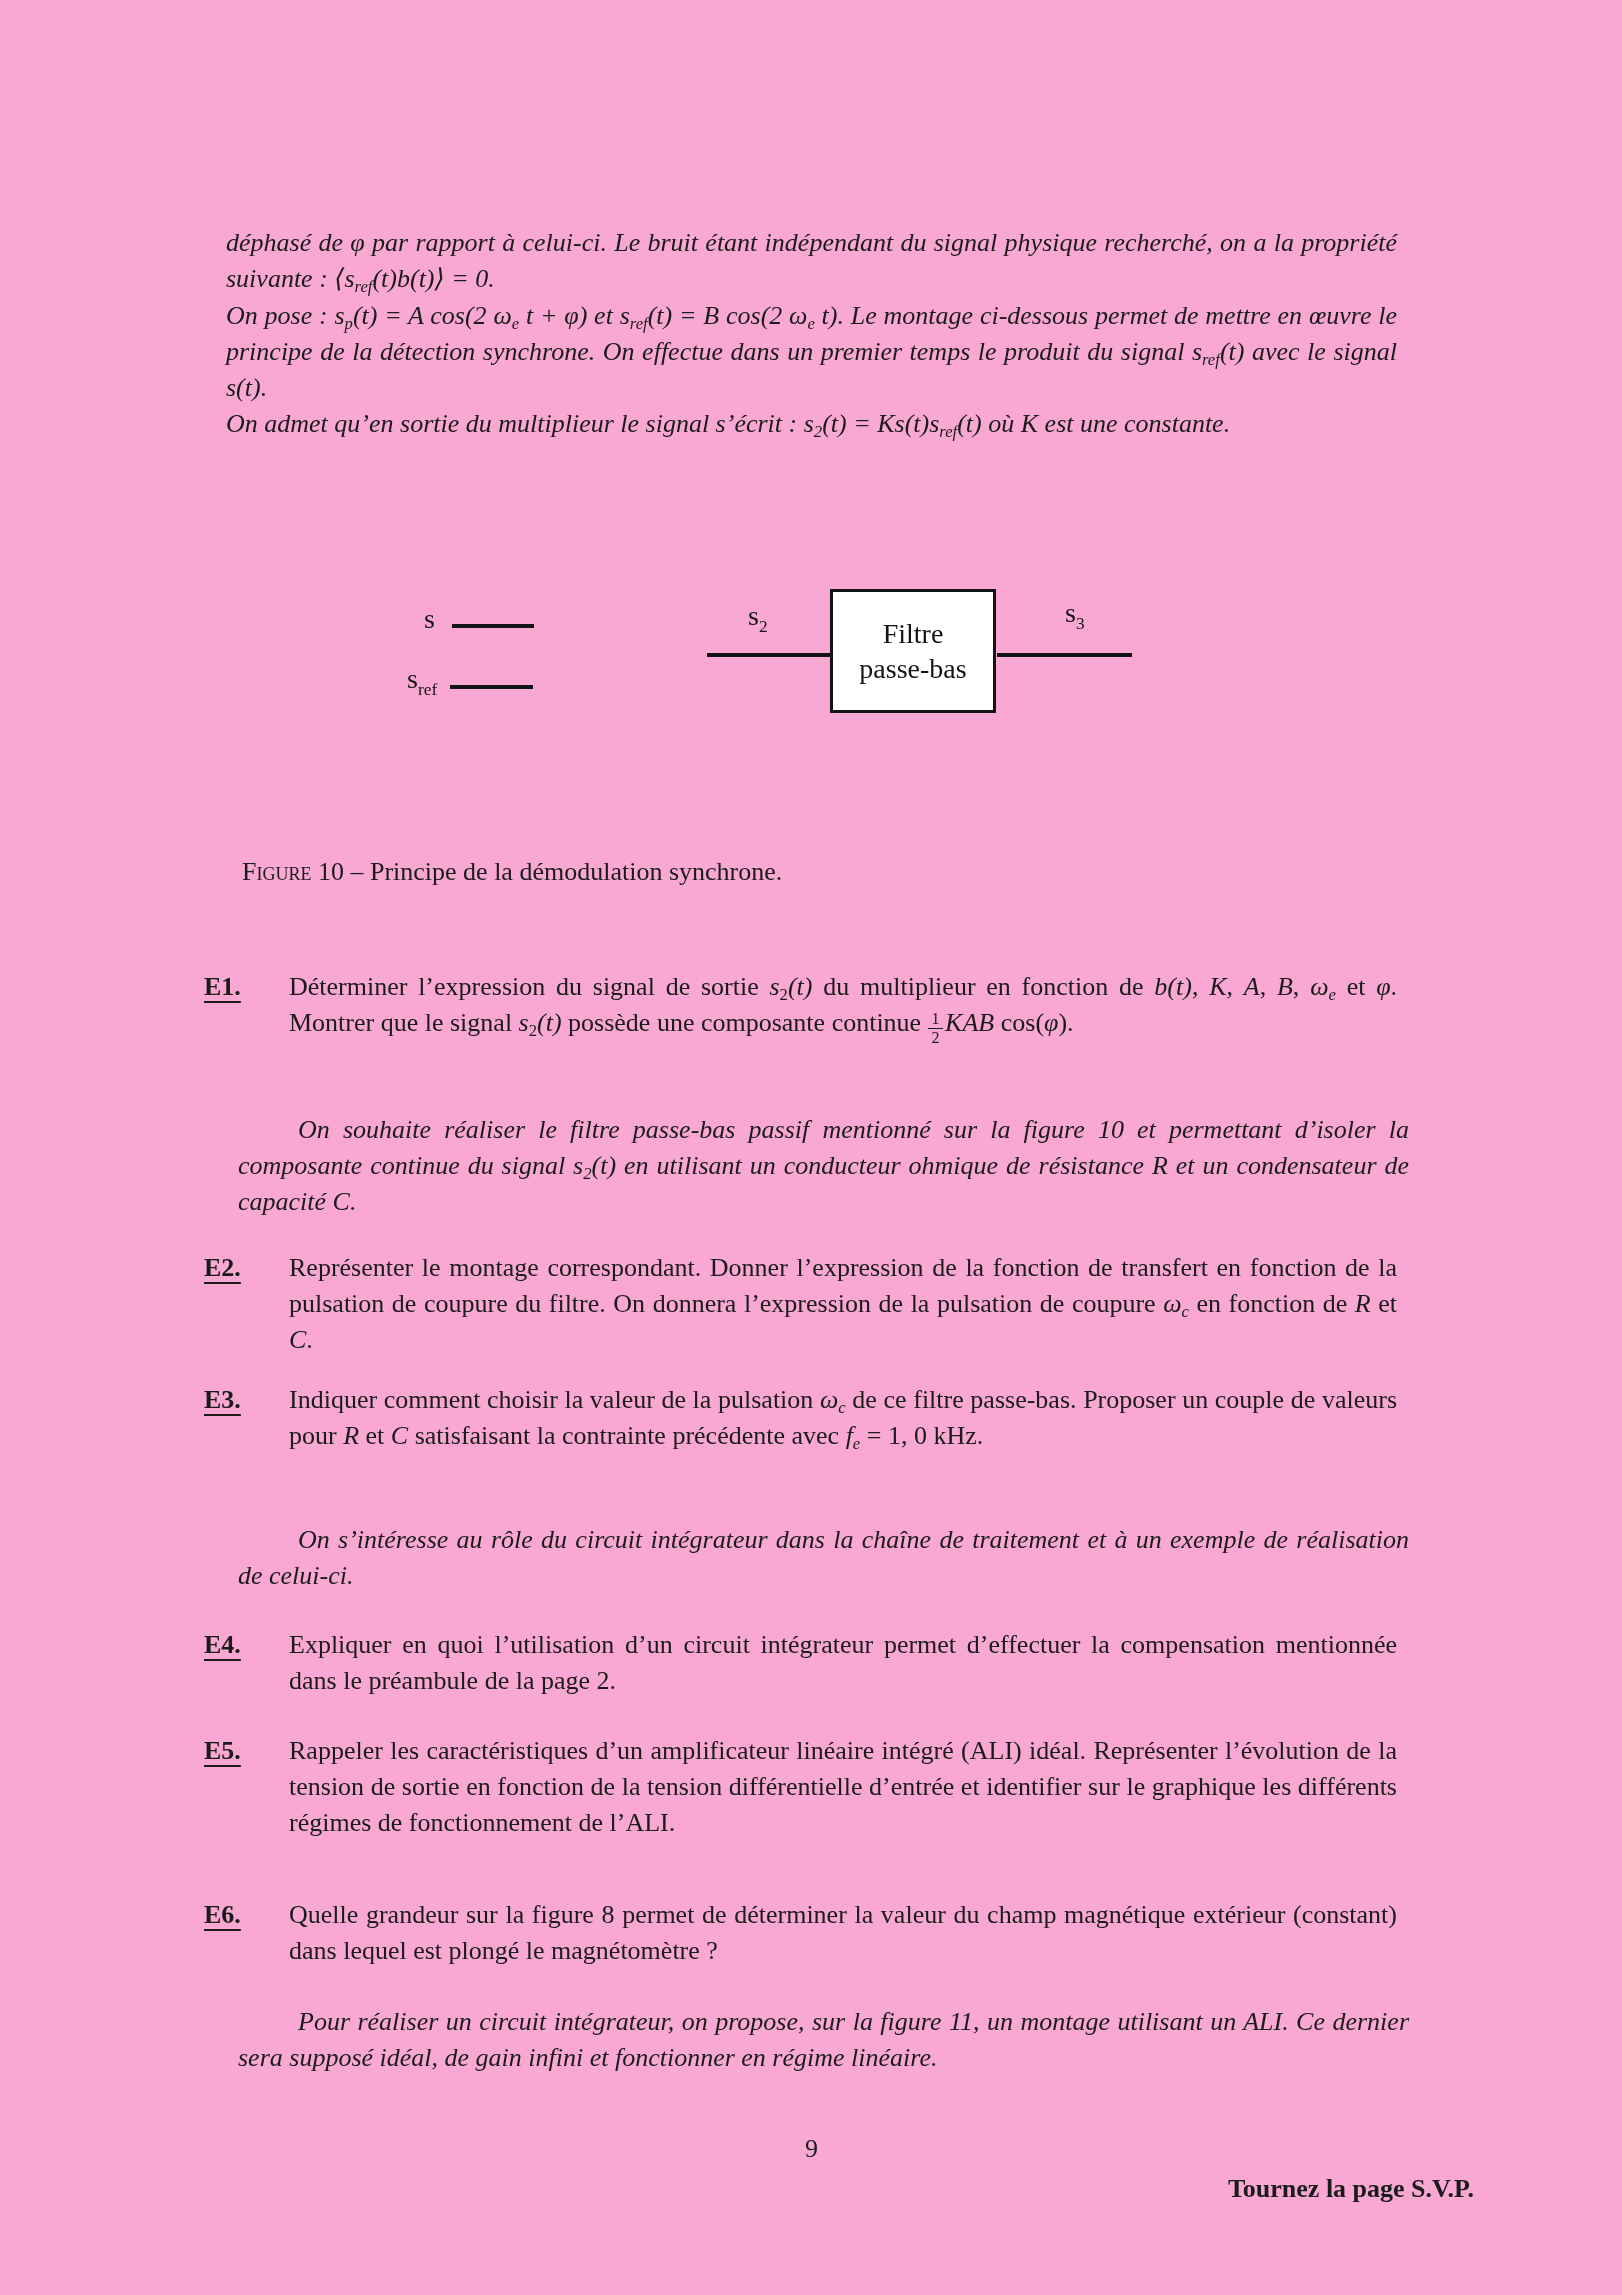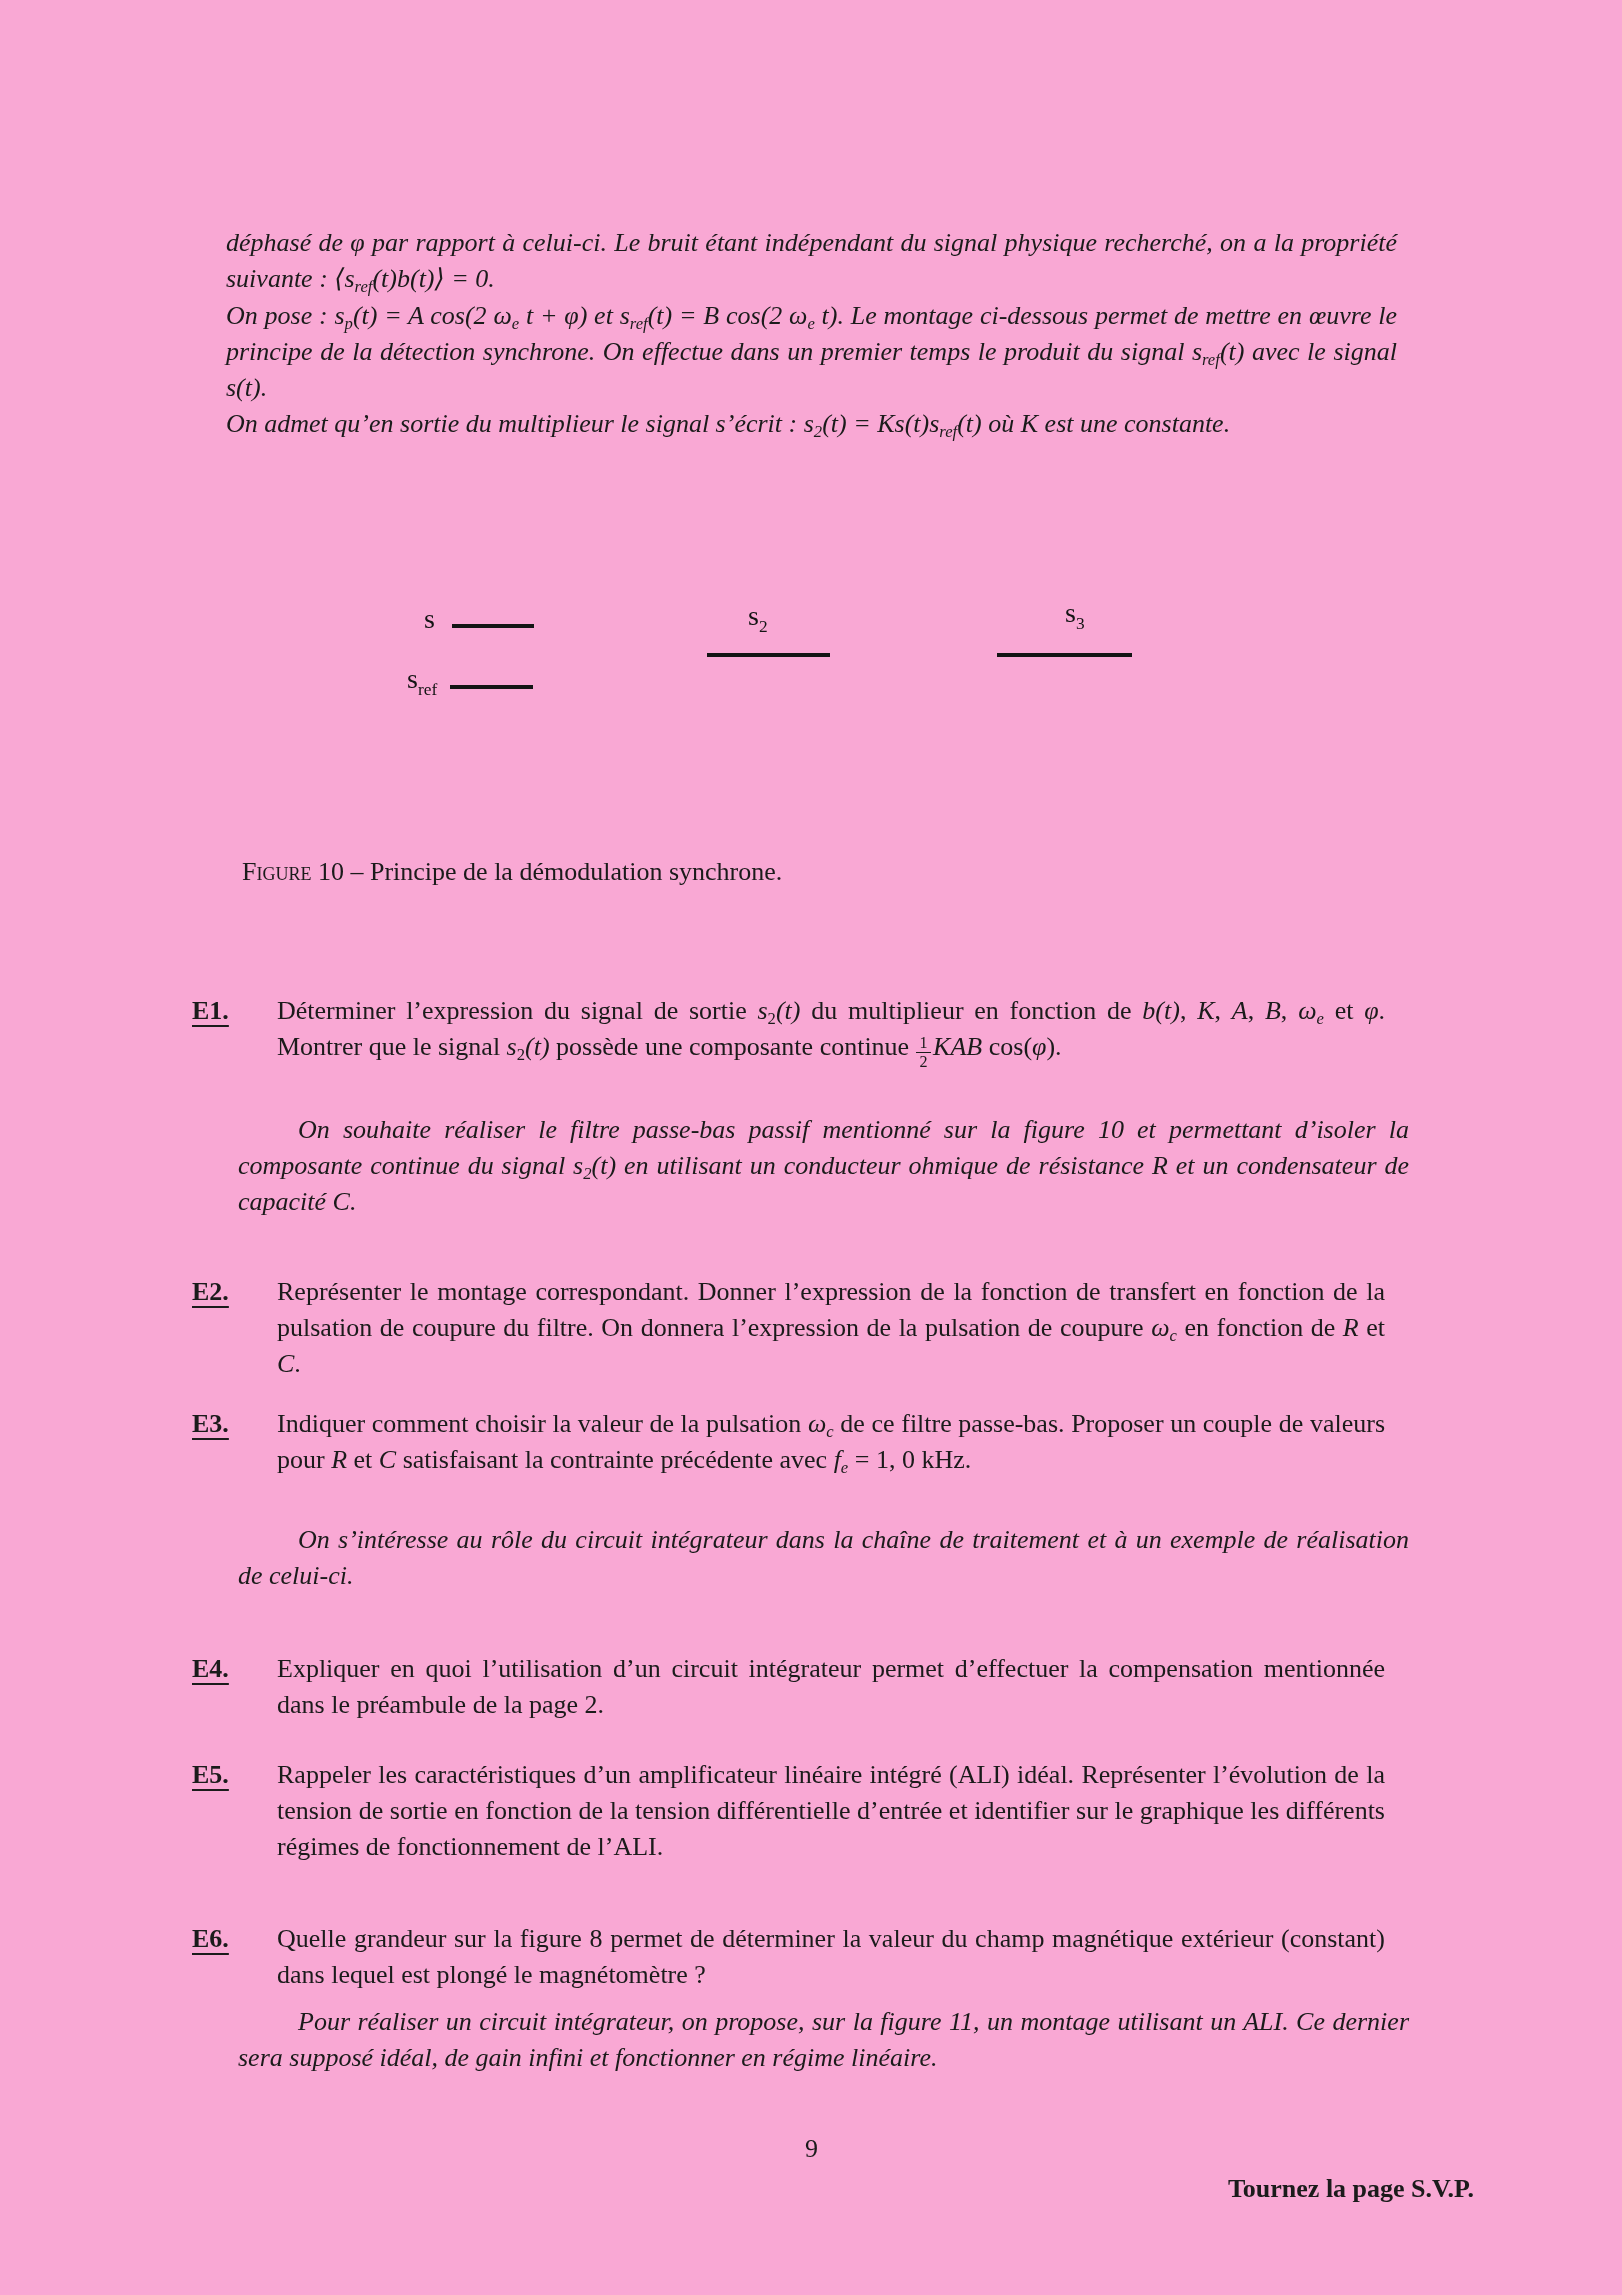--- a/index.html
+++ b/index.html
@@ -12,21 +12,21 @@
     font-size:26px;
     line-height:36px;
     overflow:hidden;
   }
   .para{
     position:absolute;left:226px;width:1171px;
     margin:0;text-align:justify;
   }
   .italic{font-style:italic;}
   .indent{text-indent:60px;margin-left:12px;}
-  .question{position:absolute;left:277px;width:1108px;margin-top:24px;}
+  .question{position:absolute;left:289px;width:1108px;}
   .qlabel{
     position:absolute;left:-85px;top:0;
     font-weight:bold;
     text-decoration:underline;
     text-decoration-thickness:2.4px;
     text-underline-offset:5.5px;
   }
   .qbody{margin:0;text-align:justify;}
   .sb{font-size:0.64em;vertical-align:-0.30em;line-height:0;}
   .it{font-style:italic;}
@@ -76,20 +76,24 @@
     <span class="sig" style="left:31px;top:20.4px"><span>s</span><span class="sb"></span></span>
     <div class="wire" style="left:59px;top:39px;width:82px"></div>
 
     <span class="sig" style="left:14px;top:80px"><span>s</span><span class="sb">ref</span></span>
     <div class="wire" style="left:57px;top:100px;width:83px"></div>
 
 
     <div class="wire" style="left:314px;top:68px;width:123px"></div>
     <span class="sig" style="left:355px;top:17.3px"><span>s</span><span class="sb">2</span></span>
 
+    <div class="dg-box" style="left:437px;top:3.9px;width:160px;height:118px">
+      <span>Filtre</span>
+      <span>passe-bas</span>
+    </div>
 
     <div class="wire" style="left:604px;top:68px;width:135px"></div>
     <span class="sig" style="left:672px;top:14px"><span>s</span><span class="sb">3</span></span>
   </figure>
 
   <p class="caption"><span class="sc">Figure 10</span><span> – Principe de la démodulation synchrone.</span></p>
 
   <div class="question" style="top:969px">
     <span class="qlabel">E1.</span>
     <p class="qbody"><span>Déterminer l’expression du signal de sortie </span><span class="it">s</span><span class="sb">2</span><span class="it">(t)</span><span> du multiplieur en fonction de </span><span class="it">b(t)</span><span>, </span><span class="it">K</span><span>, </span><span class="it">A</span><span>, </span><span class="it">B</span><span>, </span><span class="it">ω</span><span class="it sb">e</span><span> et </span><span class="it">φ</span><span>. Montrer que le signal </span><span class="it">s</span><span class="sb">2</span><span class="it">(t)</span><span> possède une composante continue </span><span class="frac"><span class="fnum">1</span><span class="fden">2</span></span><span class="it">KAB</span><span> cos(</span><span class="it">φ</span><span>).</span></p>

